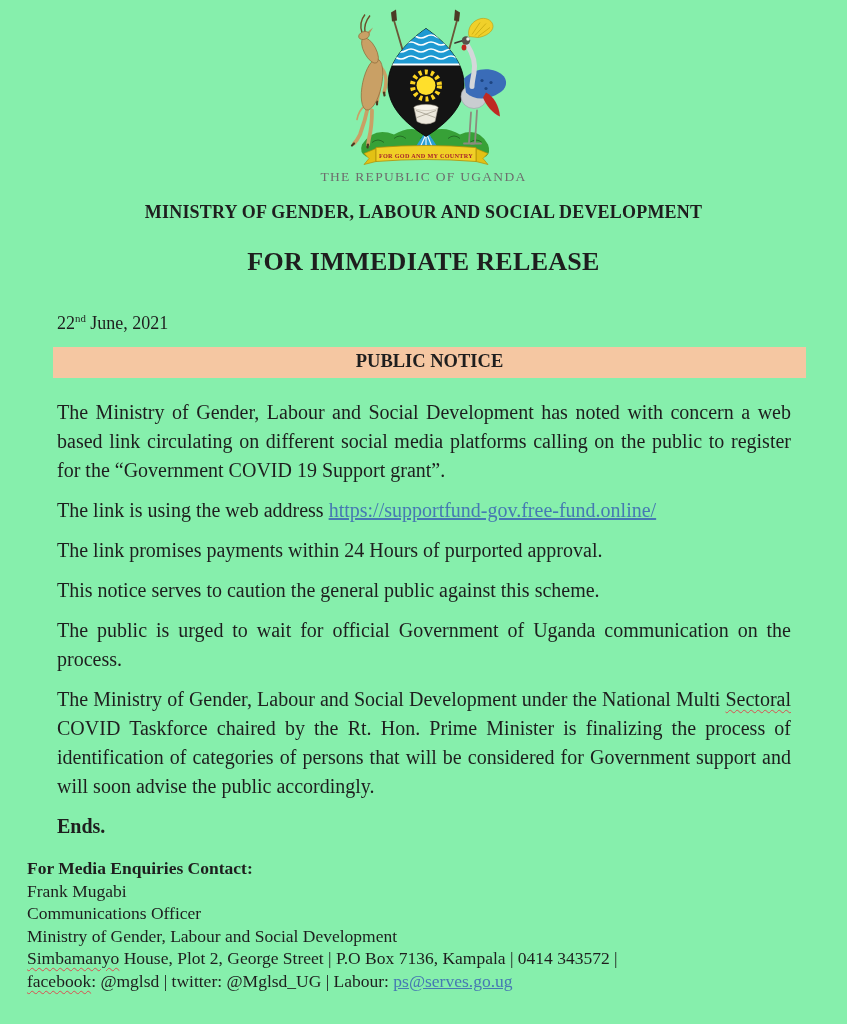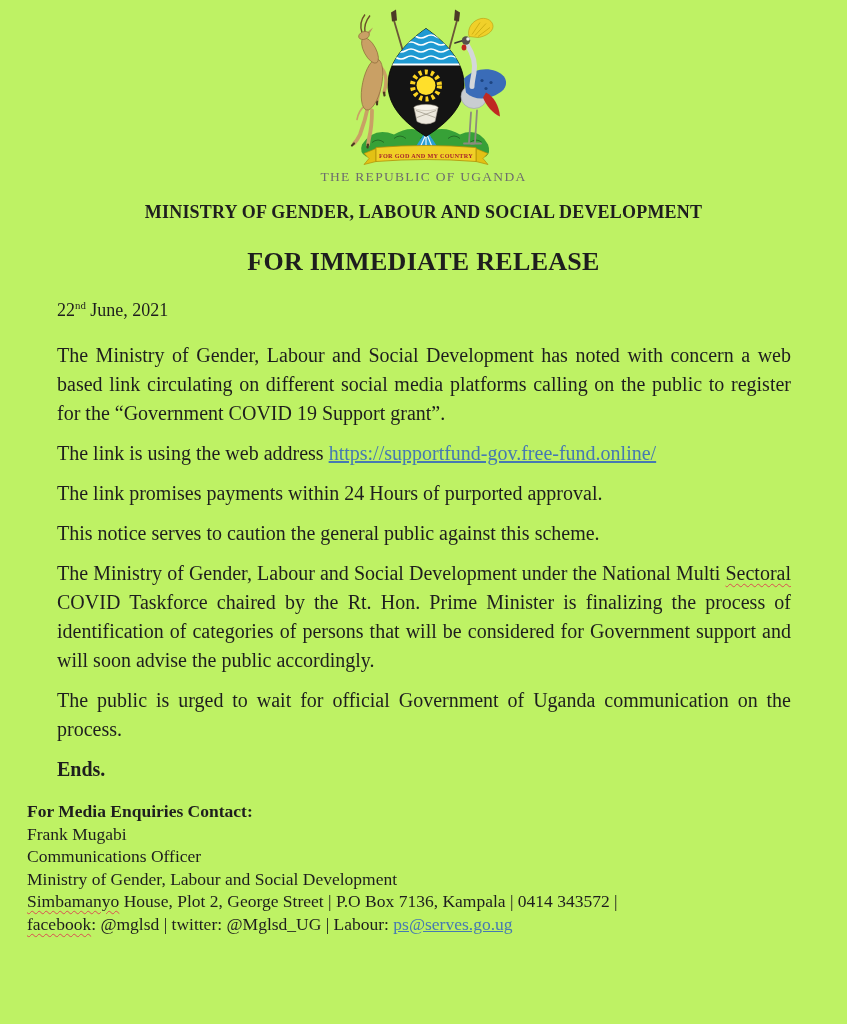--- a/index.html
+++ b/index.html
@@ -1,26 +1,26 @@
 <!DOCTYPE html>
 <html><head>
 <meta charset="utf-8">
 <style>
   html,body { margin:0; padding:0; background:#e9e9e9; }
   .page {
-    width:847px; height:1024px; margin:0 auto; background:#bef264;
+    width:847px; height:1024px; margin:0 auto; background:#86efac;
     font-family:"Liberation Serif","DejaVu Serif",serif; color:#1e1e1e;
     overflow:hidden; position:relative;
   }
   .masthead { text-align:center; padding-top:6px; }
   svg.emblem { display:block; margin:0 auto; }
   .caption { font-size:13.5px; letter-spacing:1.3px; color:#6d6d6d; margin-top:2px; }
   .ministry { font-size:18px; font-weight:700; margin:17px 0 0; letter-spacing:0.2px; }
   .release  { font-size:26px; font-weight:700; margin:24px 0 0; letter-spacing:0.3px; }
-  .date-line { margin:22px 56px 0 57px; font-size:18px; }
+  .date-line { margin:35px 56px 0 57px; font-size:18px; }
   .date-line sup { font-size:0.6em; }
   .notice-bar {
     margin:13px 41px 0 53px; background:#f5c7a2; font-weight:700;
     font-size:18.5px; text-align:center; padding:4px 0 6px;
   }
   .content { margin:20px 56px 0 57px; font-size:20px; line-height:29px; }
   .content p { margin:0 0 11px; }
   .content p.just { text-align:justify; }
   .ends { text-align:left; font-weight:700; margin-top:10px; }
   .contact { margin:16px 56px 0 27px; font-size:17.5px; line-height:22.5px; }
@@ -132,28 +132,29 @@
         <text x="90" y="151" text-anchor="middle" font-size="6.2" font-weight="bold" fill="#a8232b" font-family="Liberation Serif, serif" letter-spacing="0.3">FOR GOD AND MY COUNTRY</text>
       </g>
     </svg>
     <div class="caption">THE REPUBLIC OF UGANDA</div>
     <h1 class="ministry">MINISTRY OF GENDER, LABOUR AND SOCIAL DEVELOPMENT</h1>
     <h2 class="release">FOR IMMEDIATE RELEASE</h2>
   </div>
 
   <div class="date-line"><span>22</span><sup>nd</sup><span> June, 2021</span></div>
 
+  <div class="notice-bar"><span>PUBLIC NOTICE</span></div>
 
   <div class="content">
     <p class="just">The Ministry of Gender, Labour and Social Development has noted with concern a web based link circulating on different social media platforms calling on the public to register for the “Government COVID 19 Support grant”.</p>
     <p><span>The link is using the web address </span><a class="doc-link">https://supportfund-gov.free-fund.online/</a></p>
     <p>The link promises payments within 24 Hours of purported approval.</p>
     <p>This notice serves to caution the general public against this scheme.</p>
+    <p class="just">The public is urged to wait for official Government of Uganda communication on the process.</p>
     <p class="just"><span>The Ministry of Gender, Labour and Social Development under the National Multi </span><span class="squiggle">Sectoral</span><span> COVID Taskforce chaired by the Rt. Hon. Prime Minister is finalizing the process of identification of categories of persons that will be considered for Government support and will soon advise the public accordingly.</span></p>
-    <p class="just">The public is urged to wait for official Government of Uganda communication on the process.</p>
     <p class="ends">Ends.</p>
   </div>
 
   <div class="contact">
     <div class="bold">For Media Enquiries Contact:</div>
     <div>Frank Mugabi</div>
     <div>Communications Officer</div>
     <div>Ministry of Gender, Labour and Social Development</div>
     <div><span class="squiggle">Simbamanyo</span><span> House, Plot 2, George Street | P.O Box 7136, Kampala | 0414 343572 |</span></div>
     <div><span class="squiggle">facebook</span><span>: @mglsd | twitter: @Mglsd_UG | Labour: </span><a class="doc-link">ps@serves.go.ug</a></div>

